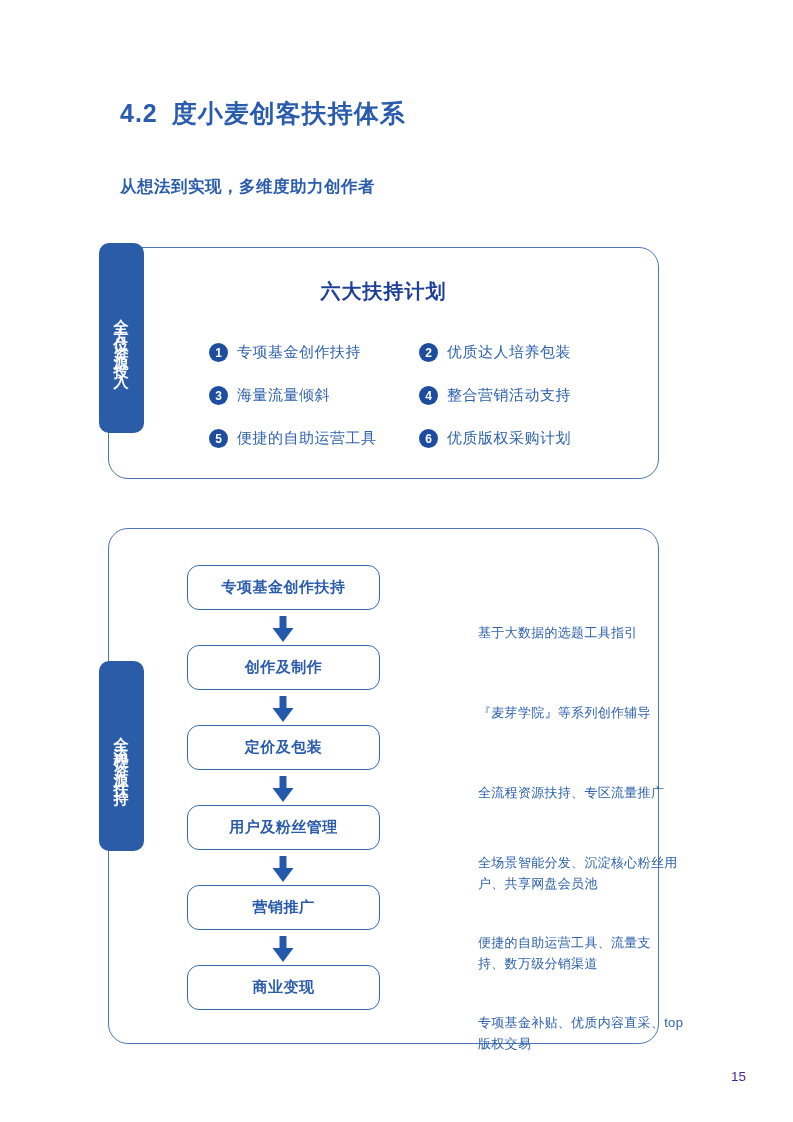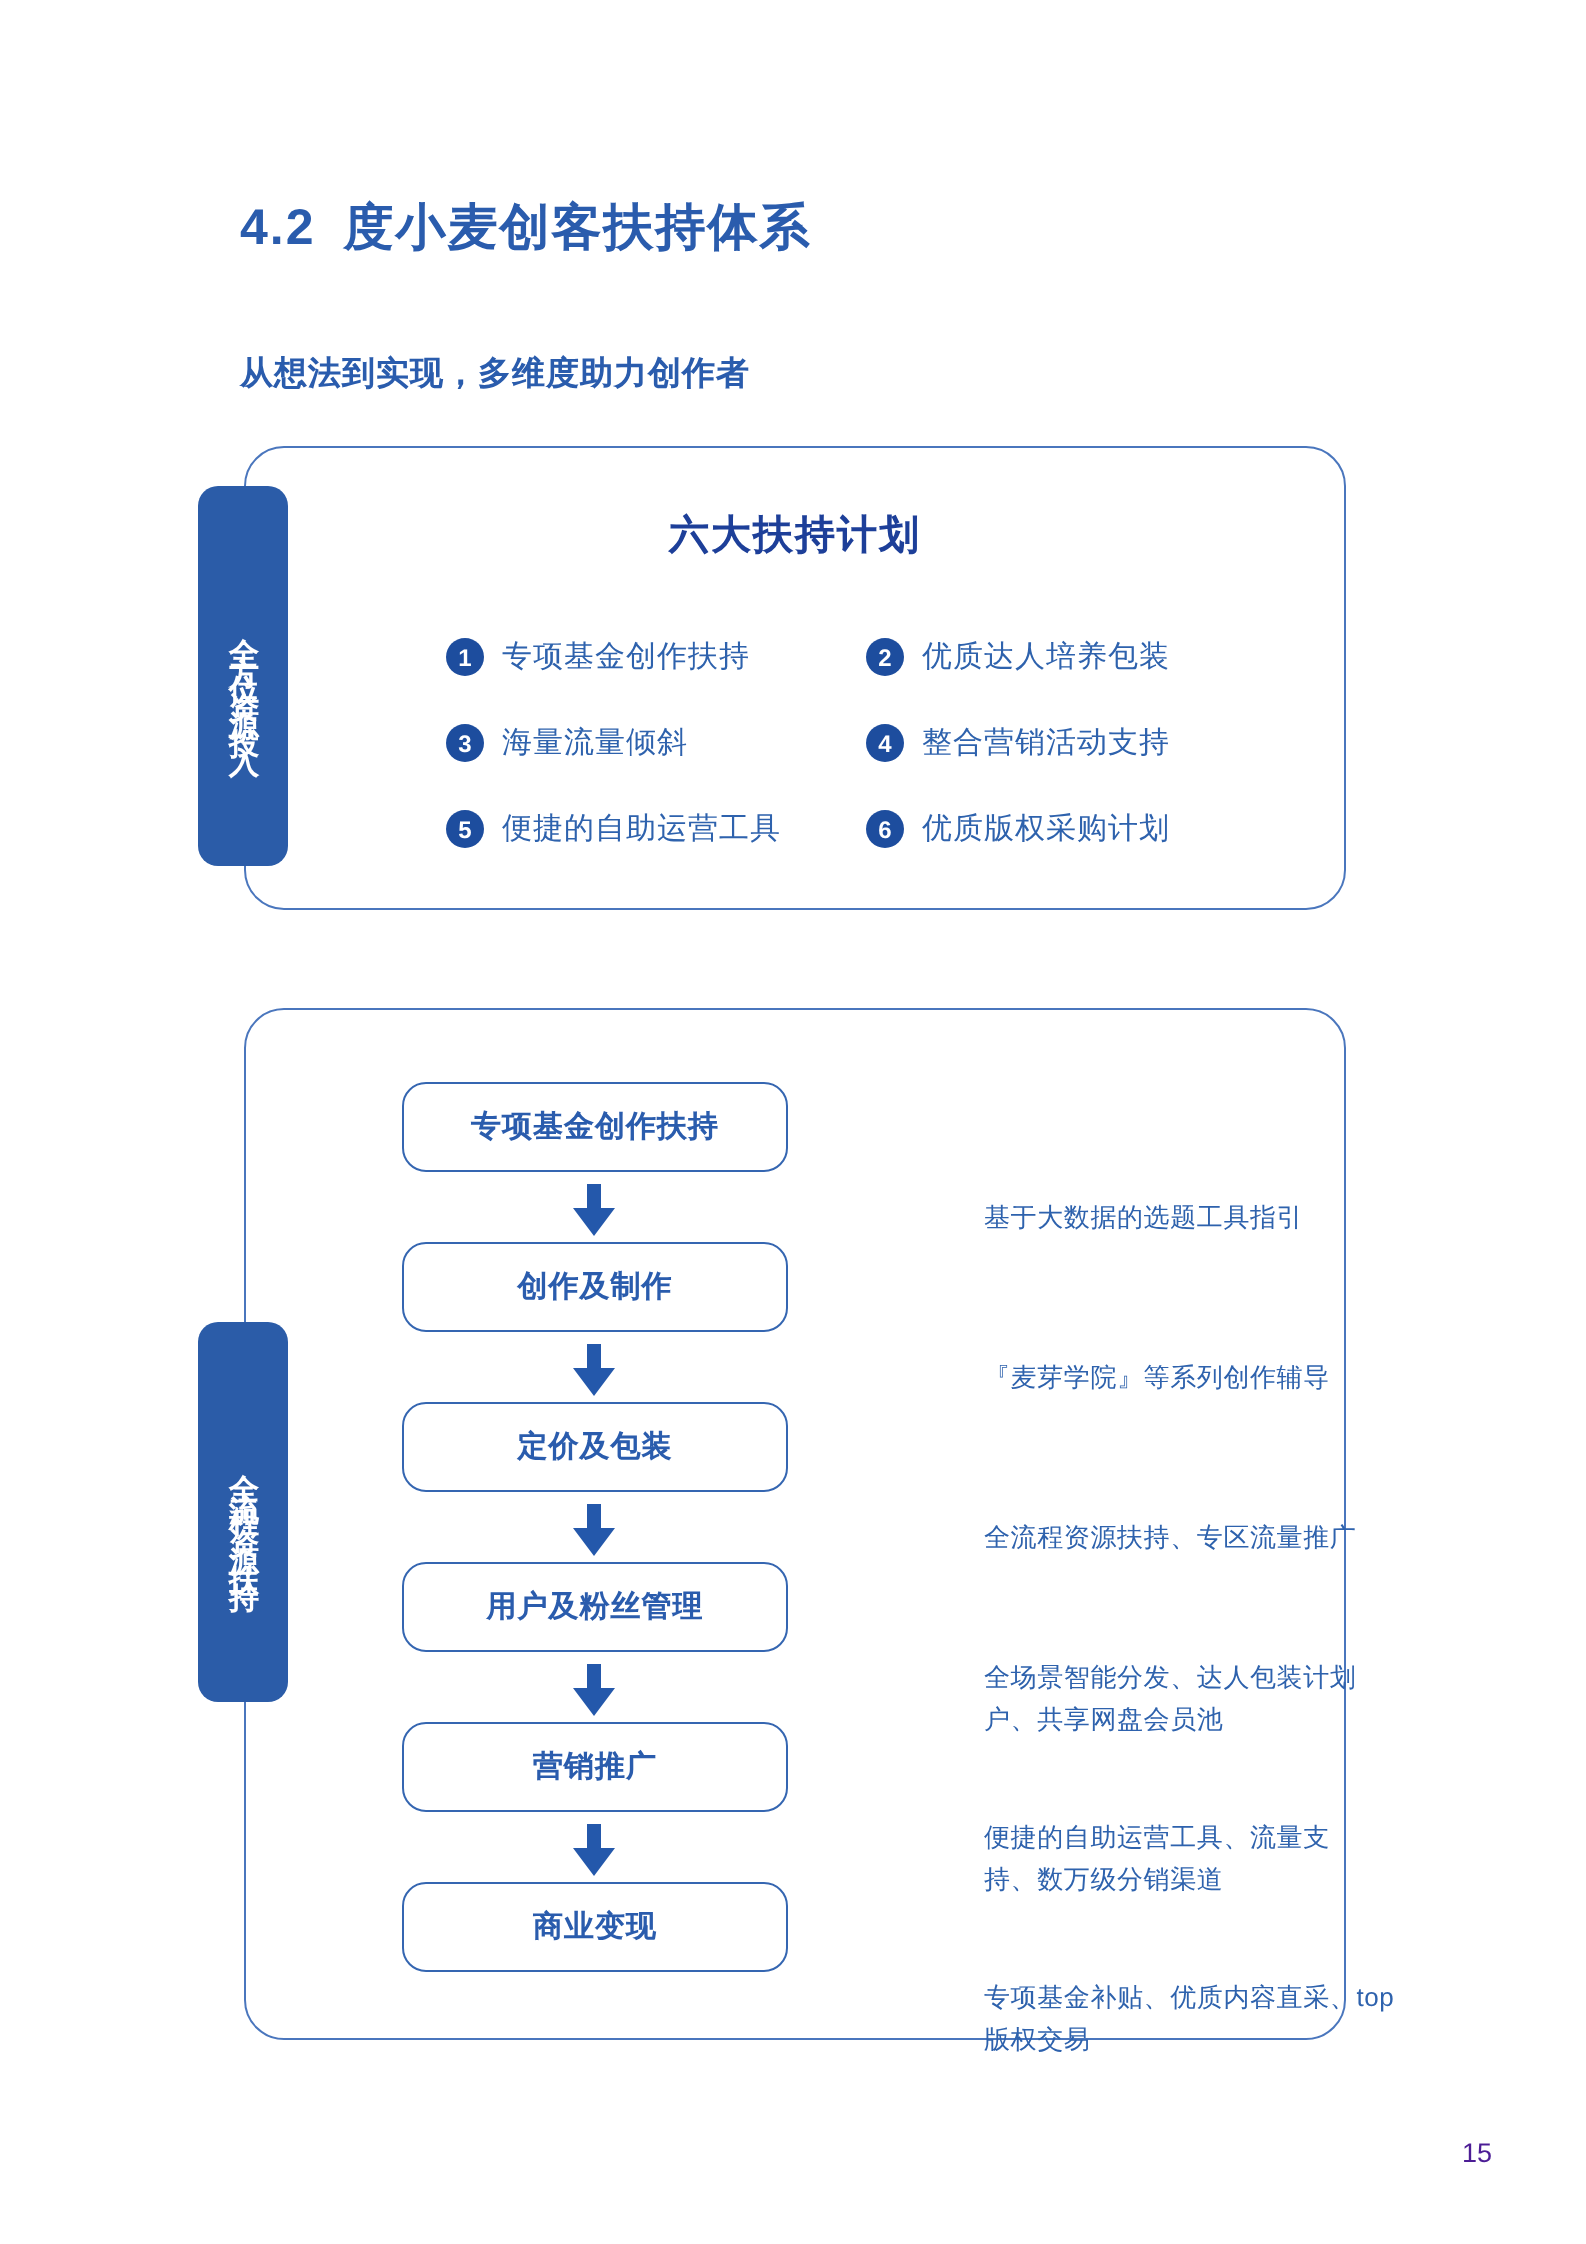--- a/index.html
+++ b/index.html
@@ -28,23 +28,23 @@
     font-size:25px;font-weight:bold;color:var(--title-blue);
     letter-spacing:1px;
   }
   .doc-title .num{margin-right:14px;}
   .doc-subtitle{
     position:absolute;left:120px;top:176px;
     font-size:16.5px;font-weight:bold;color:var(--title-blue);
     letter-spacing:0.5px;
   }
   .panel{
-    position:absolute;left:122px;width:551px;
+    position:absolute;left:108px;width:551px;
     border:1.5px solid var(--panel-border);
-    border-radius:20px;background:var(--page-bg);
+    border-radius:20px;background:var(--page-bg);margin-top:24px;
   }
   .panel1{top:223px;height:232px;}
   .panel2{top:504px;height:516px;}
   .side-tab{
     position:absolute;left:99px;width:45px;height:190px;
     background:var(--tab-bg);border-radius:10px;
     display:flex;align-items:center;justify-content:center;
     z-index:3;
   }
   .side-tab .vtext{
@@ -167,21 +167,21 @@
     <div class="step" style="top:196px">
       <div class="step-box">定价及包装</div>
       <div class="step-desc">全流程资源扶持、专区流量推广</div>
     </div>
     <svg class="flow-arrow" style="top:247px" viewBox="0 0 28 26">
       <path d="M10.5 0 h7 v12 h7 L14 26 L3.5 12 h7 z" fill="#2458ab"></path>
     </svg>
 
     <div class="step" style="top:276px">
       <div class="step-box">用户及粉丝管理</div>
-      <div class="step-desc">全场景智能分发、达人包装计划
+      <div class="step-desc">全场景智能分发、沉淀核心粉丝用
 户、共享网盘会员池</div>
     </div>
     <svg class="flow-arrow" style="top:327px" viewBox="0 0 28 26">
       <path d="M10.5 0 h7 v12 h7 L14 26 L3.5 12 h7 z" fill="#2458ab"></path>
     </svg>
 
     <div class="step" style="top:356px">
       <div class="step-box">营销推广</div>
       <div class="step-desc">便捷的自助运营工具、流量支
 持、数万级分销渠道</div>

